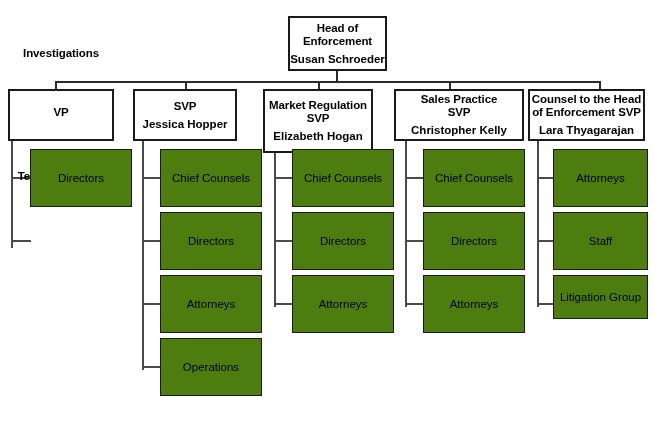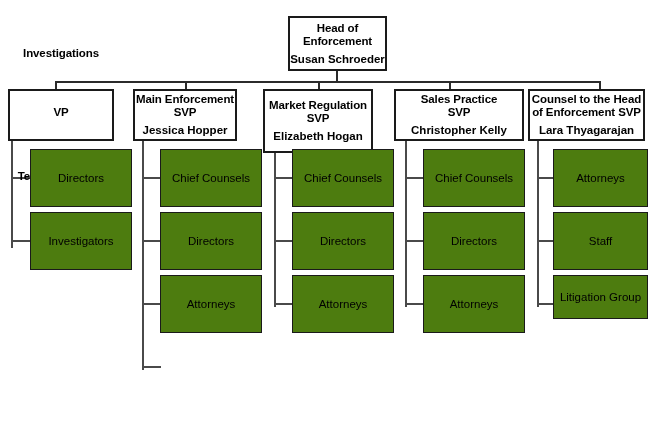--- a/index.html
+++ b/index.html
@@ -89,35 +89,34 @@
 
   <div class="node" style="left:8px; top:89px; width:106px; height:52px;gap:46px;">
     <div class="title-line">Investigations</div>
     <div class="title-line">VP</div>
     <div class="person-line">Terrence  Bohan</div>
   </div>
   <div class="connector v" style="left:11px; top:141px; height:107px;"></div>
   <div class="connector h" style="left:11px; top:177px; width:20px;"></div>
   <div class="connector h" style="left:11px; top:240px; width:20px;"></div>
   <div class="leaf" style="left:30px; top:149px; width:102px; height:58px;">Directors</div>
-  <div class="leaf" style="left:30px; top:212px; width:102px; height:58px;">Investigators</div>
 
   <div class="node" style="left:133px; top:89px; width:104px; height:52px;">
-    <div class="title-line">Main Enforcement</div>
     <div class="title-line">SVP</div>
     <div class="person-line">Jessica Hopper</div>
   </div>
   <div class="connector v" style="left:142px; top:141px; height:229px;"></div>
   <div class="connector h" style="left:142px; top:177px; width:19px;"></div>
   <div class="connector h" style="left:142px; top:240px; width:19px;"></div>
   <div class="connector h" style="left:142px; top:303px; width:19px;"></div>
   <div class="connector h" style="left:142px; top:366px; width:19px;"></div>
   <div class="leaf" style="left:160px; top:149px; width:102px; height:58px;">Chief Counsels</div>
   <div class="leaf" style="left:160px; top:212px; width:102px; height:58px;">Directors</div>
   <div class="leaf" style="left:160px; top:275px; width:102px; height:58px;">Attorneys</div>
+  <div class="leaf" style="left:160px; top:338px; width:102px; height:58px;">Operations</div>
 
   <div class="node" style="left:263px; top:89px; width:110px; height:64px;">
     <div class="title-line">Market Regulation</div>
     <div class="title-line">SVP</div>
     <div class="person-line">Elizabeth Hogan</div>
   </div>
   <div class="connector v" style="left:274px; top:141px; height:166px;"></div>
   <div class="connector h" style="left:274px; top:177px; width:19px;"></div>
   <div class="connector h" style="left:274px; top:240px; width:19px;"></div>
   <div class="connector h" style="left:274px; top:303px; width:19px;"></div>

